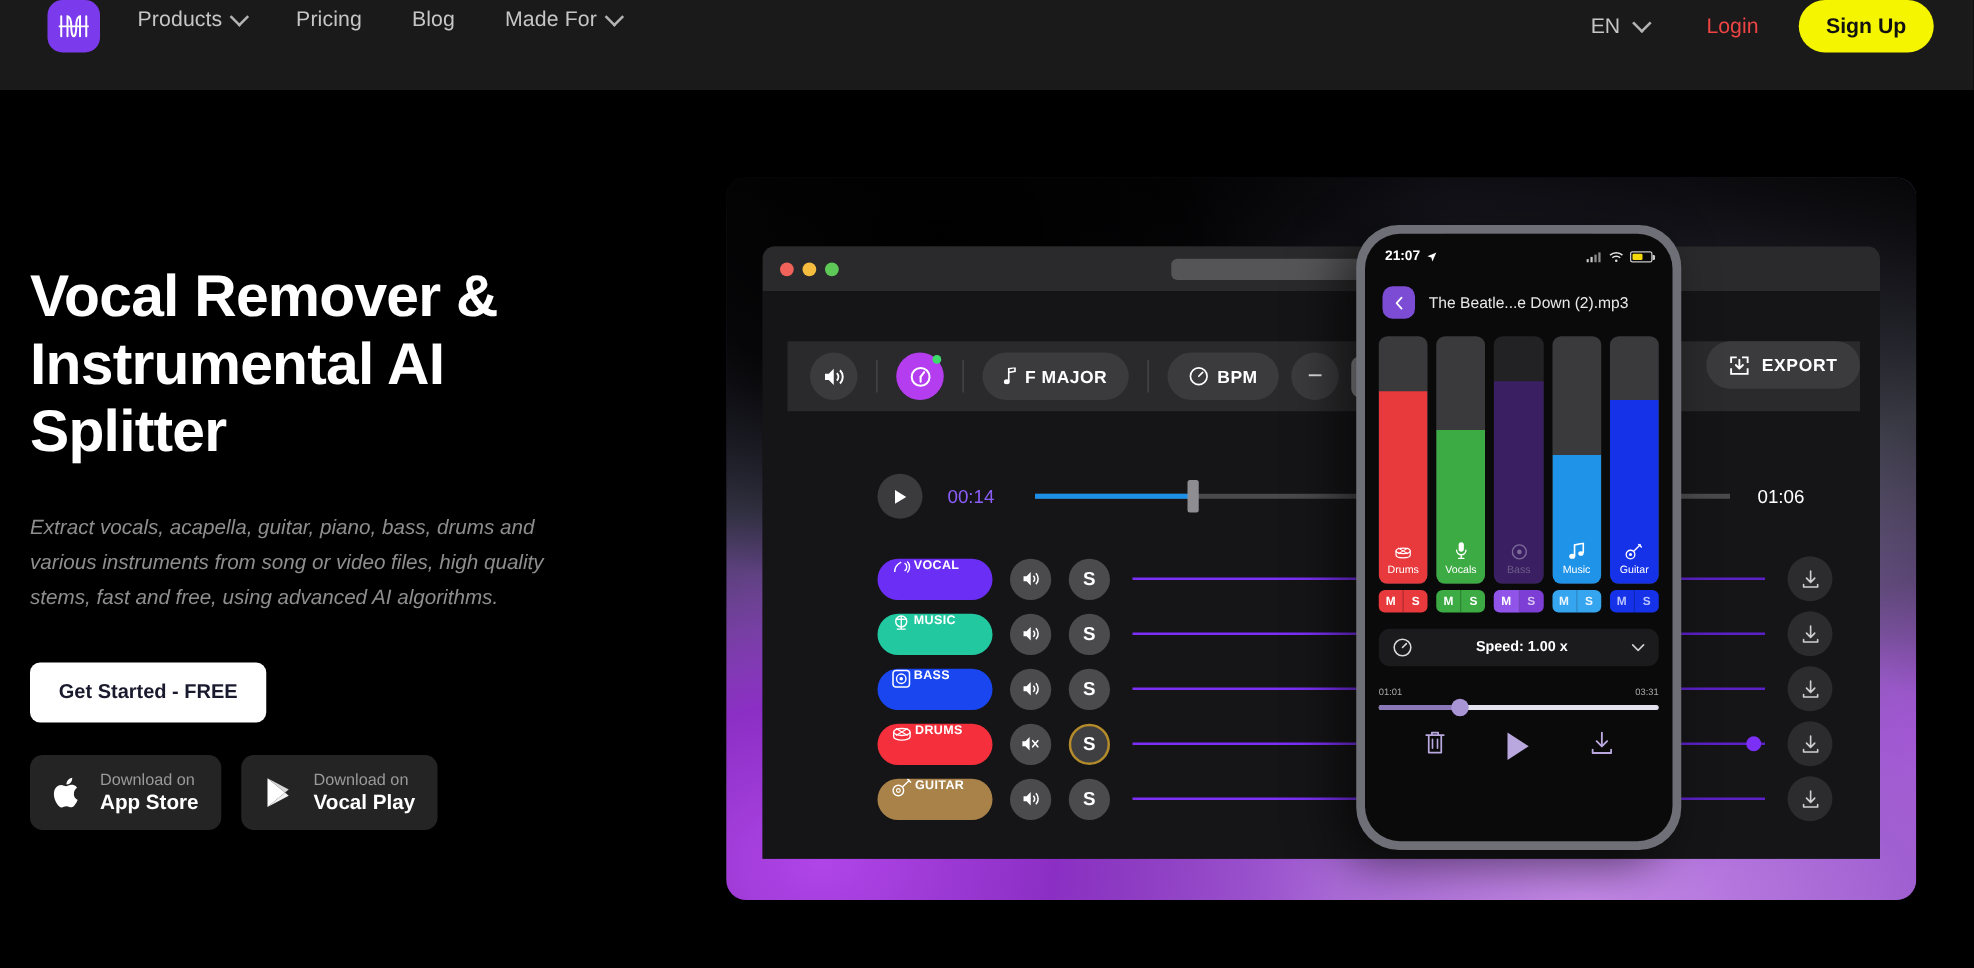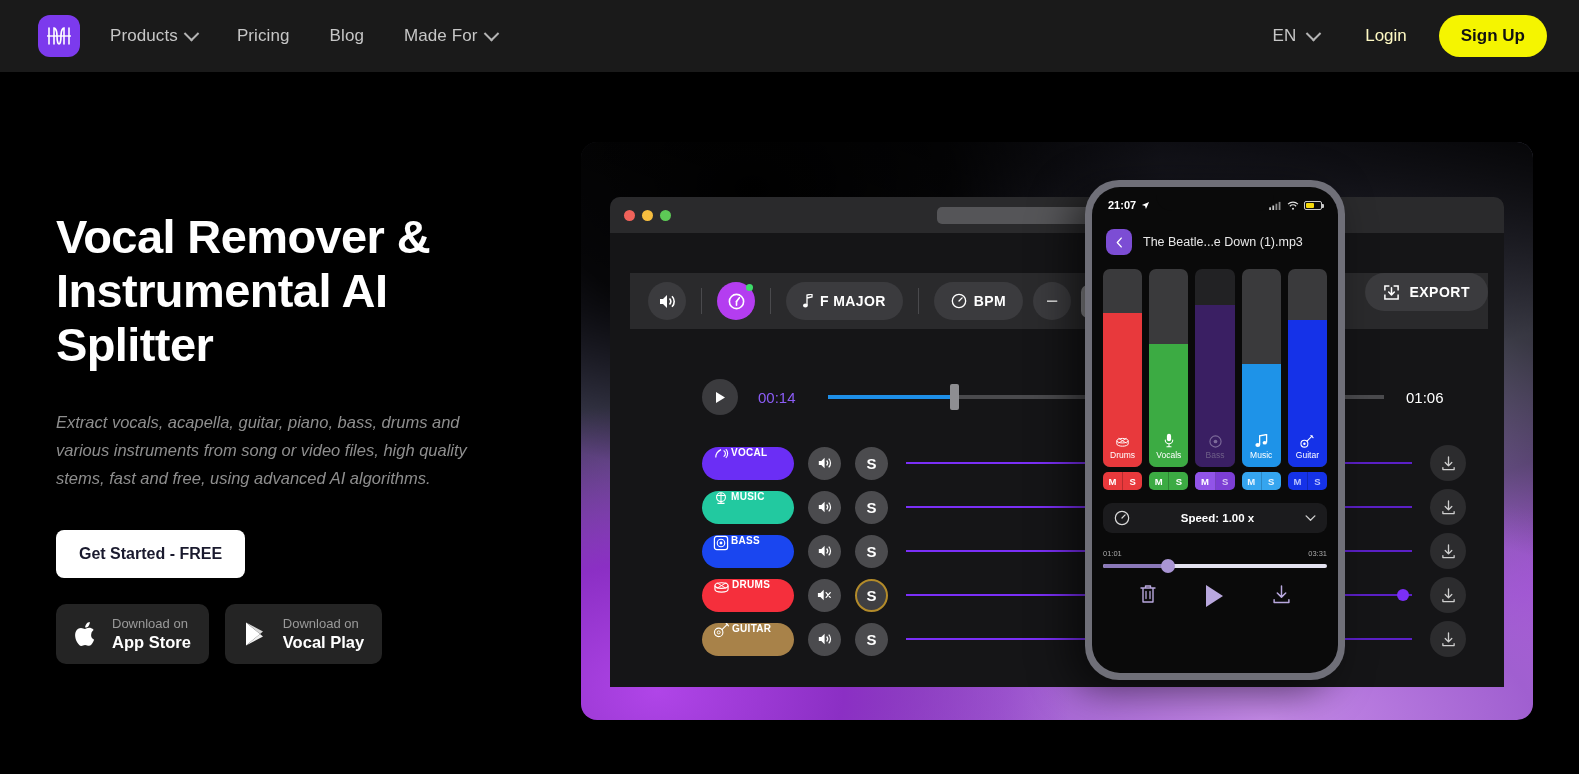--- a/index.html
+++ b/index.html
@@ -9,21 +9,21 @@
     font-family: "Liberation Sans", sans-serif;
     overflow: hidden;
   }
   body { position: relative; }
 
   
   .nav {
     position: absolute; top: 0; left: 0;
     width: 1579px; height: 72px;
     background: #1a1a1a;
-    display: flex; align-items: center;
+    display: flex; align-items: flex-start;
     z-index: 40;
   }
   .logo {
     width: 42px; height: 42px; margin-left: 38px;
     border-radius: 12px;
     background: #7c3aed;
     display: flex; align-items: center; justify-content: center;
     flex: none;
   }
   .nav-links { display: flex; align-items: center; margin-left: 30px; }
@@ -35,29 +35,29 @@
   }
   .chev {
     width: 11px; height: 11px;
     border-right: 2px solid #b4b4b4;
     border-bottom: 2px solid #b4b4b4;
     transform: rotate(45deg) translate(-2px,-2px);
     flex: none;
   }
   .nav-right { margin-left: auto; display: flex; align-items: center; margin-right: 32px; }
   .lang { color: #c6c6c6; font-size: 17px; display: flex; align-items: center; gap: 12px; cursor: pointer; margin-right: 46px; }
-  .login { color: #fef9c3; font-size: 17px; cursor: pointer; margin-right: 32px; }
+  .login { color: #ef4444; font-size: 17px; cursor: pointer; margin-right: 32px; }
   .signup {
     background: #f5f500; color: #111; font-weight: bold; font-size: 17px;
     border: none; border-radius: 22px; padding: 11px 22px; cursor: pointer;
     font-family: "Liberation Sans", sans-serif;
   }
 
   
-  .hero-left { position: absolute; left: 56px; top: 210px; width: 520px; }
+  .hero-left { position: absolute; left: 24px; top: 210px; width: 520px; }
   .hero-title {
     color: #fff; font-size: 47px; line-height: 54px; font-weight: bold;
     letter-spacing: -0.6px; white-space: pre-line;
   }
   .hero-sub {
     color: #8e8e8e; font-size: 16.5px; line-height: 28px;
     margin-top: 36px; width: 452px; font-style: italic;
   }
   .cta {
     margin-top: 38px; display: inline-block;
@@ -538,21 +538,21 @@
             </span>
         </span>
       </div>
 
       <div class="ph-head">
         <div class="backb">
           <svg width="7" height="11" viewBox="0 0 8 12">
             <path d="M6 1 L1.5 6 L6 11" stroke="#fff" stroke-width="1.6" fill="none" stroke-linecap="round" stroke-linejoin="round"></path>
           </svg>
         </div>
-        <div class="ph-title">The Beatle...e Down (1).mp3</div>
+        <div class="ph-title">The Beatle...e Down (2).mp3</div>
       </div>
 
       <div class="faders">
 
         <div class="fader">
           <div class="fbar">
             <div class="ffill" style="height:78%;background:#e8393c">
               <svg width="15" height="13" viewBox="0 0 18 16">
                 <ellipse cx="9" cy="7" rx="7" ry="2.8" stroke="#fff" stroke-width="1.2" fill="none"></ellipse>
                 <path d="M2 7 V11 a7 2.8 0 0 0 14 0 V7" stroke="#fff" stroke-width="1.2" fill="none"></path>

